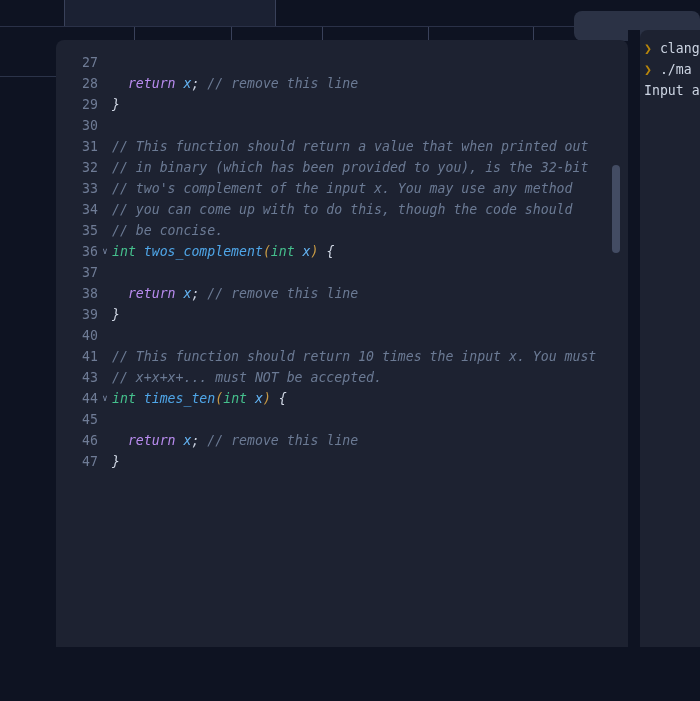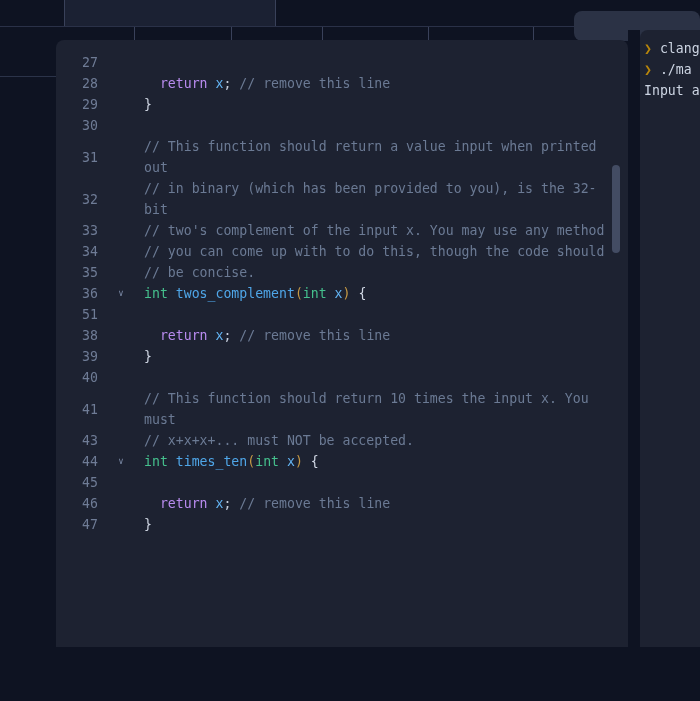--- a/index.html
+++ b/index.html
@@ -47,38 +47,38 @@
   .editor {
     position:absolute; left:56px; top:40px; width:572px; height:607px;
     background:#1d2231; border-radius:8px 8px 0 0;
     overflow:hidden;
   }
   .code-area {
     position:absolute; left:0; top:0; right:0; bottom:0;
     padding-top:12px;
   }
   .row {
-    display:flex; align-items:center;
+    display:flex; align-items:flex-start;
     min-height:21px; line-height:21px;
     font-size:13.2px;
-    gap:16px;
   }
   .gutter {
     flex:0 0 42px; text-align:right;
     color:#6f7c96; font-size:13.2px; user-select:none;
   }
   .fold {
     flex:0 0 14px; text-align:center;
     color:#7b8AA6; font-size:9px; line-height:21px; user-select:none;
   }
   .fold.empty { visibility:hidden; }
   .src {
     flex:1 1 auto; padding-right:10px;
     white-space:pre-wrap; word-break:break-word;
     color:#c7cfdd;
+    font-style:italic;
   }
   .cmt { color:#6b7a94; }
   .kw  { color:#b98cf0; }
   .typ { color:#45c08d; }
   .fnm { color:#4fa6e8; }
   .var { color:#63b3f2; }
   .pun { color:#c7cfdd; }
   .par { color:#c79a45; }
   .brc { color:#d0d7e4; }
 
@@ -149,21 +149,21 @@
           <div class="src"><span class="brc">}</span></div>
         </div>
         <div class="row">
           <div class="gutter">30</div>
           <div class="fold empty">∨</div>
           <div class="src">&nbsp;</div>
         </div>
         <div class="row">
           <div class="gutter">31</div>
           <div class="fold empty">∨</div>
-          <div class="src"><span class="cmt">// This function should return a value input when printed out</span></div>
+          <div class="src"><span class="cmt">// This function should return a value that when printed out</span></div>
         </div>
         <div class="row">
           <div class="gutter">32</div>
           <div class="fold empty">∨</div>
           <div class="src"><span class="cmt">// in binary (which has been provided to you), is the 32-bit</span></div>
         </div>
         <div class="row">
           <div class="gutter">33</div>
           <div class="fold empty">∨</div>
           <div class="src"><span class="cmt">// two's complement of the input x. You may use any method</span></div>
@@ -177,21 +177,21 @@
           <div class="gutter">35</div>
           <div class="fold empty">∨</div>
           <div class="src"><span class="cmt">// be concise.</span></div>
         </div>
         <div class="row">
           <div class="gutter">36</div>
           <div class="fold">∨</div>
           <div class="src"><span class="typ">int</span><span class="pun"> </span><span class="fnm">twos_complement</span><span class="par">(</span><span class="typ">int</span><span class="pun"> </span><span class="var">x</span><span class="par">)</span><span class="pun"> </span><span class="brc">{</span></div>
         </div>
         <div class="row">
-          <div class="gutter">51</div>
+          <div class="gutter">37</div>
           <div class="fold empty">∨</div>
           <div class="src">&nbsp;</div>
         </div>
         <div class="row">
           <div class="gutter">38</div>
           <div class="fold empty">∨</div>
           <div class="src"><span class="pun">  </span><span class="kw">return</span><span class="pun"> </span><span class="var">x</span><span class="pun">;</span><span class="pun"> </span><span class="cmt">// remove this line</span></div>
         </div>
         <div class="row">
           <div class="gutter">39</div>

